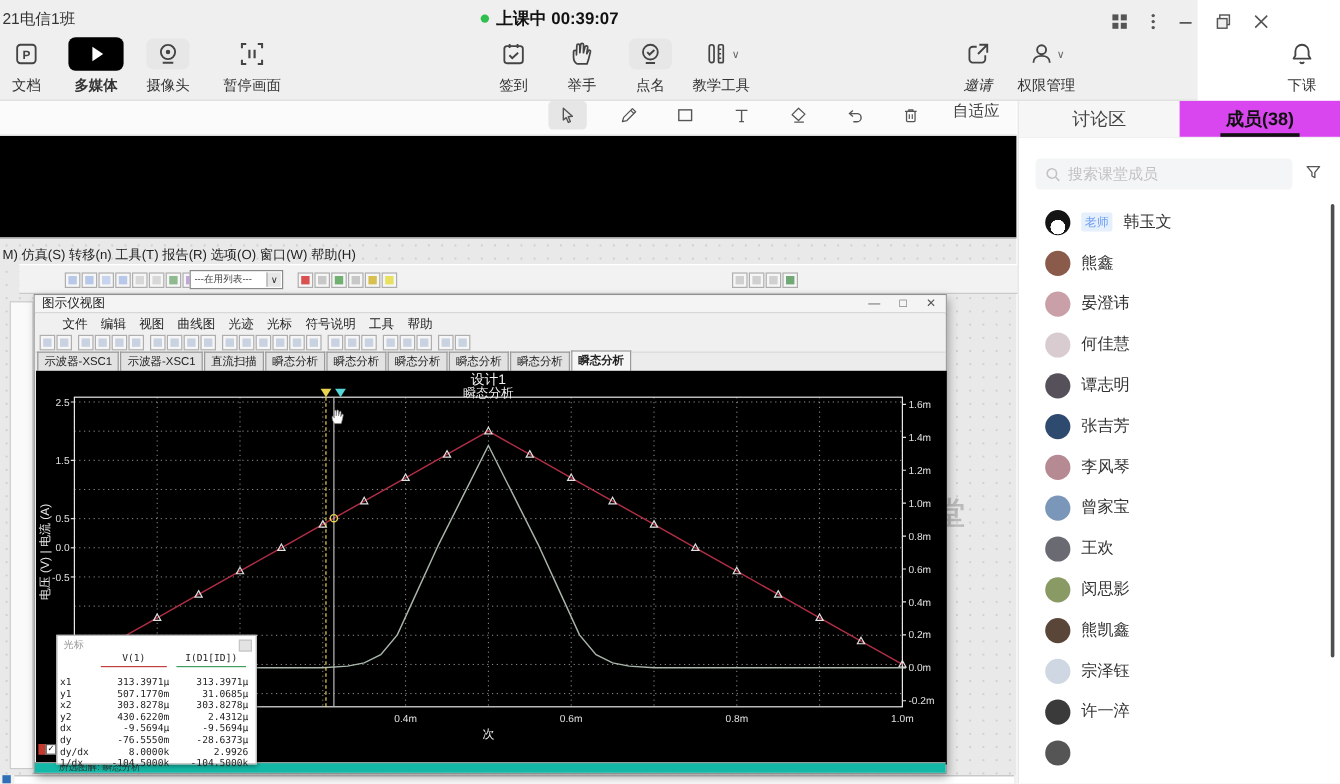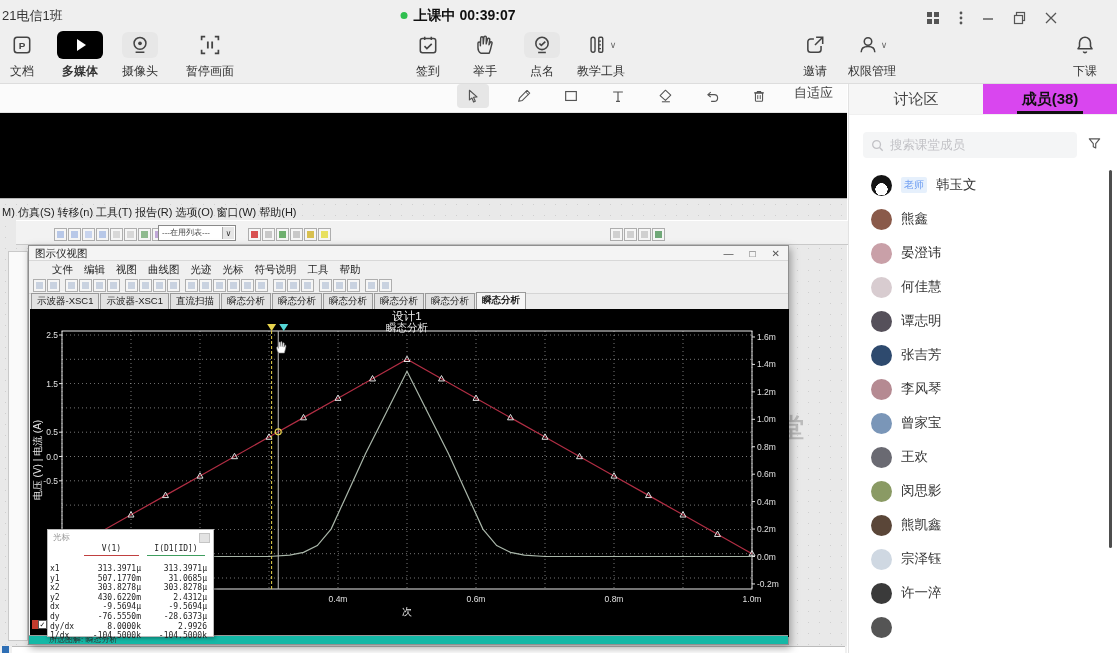--- a/index.html
+++ b/index.html
@@ -2,21 +2,21 @@
 <html><head>
 <meta charset="utf-8">
 <style>
   * { box-sizing: border-box; margin: 0; padding: 0; }
   html,body { width:1117px; height:653px; }
   body { position:relative; overflow:hidden; background:#fff;
          font-family:"Liberation Sans","DejaVu Sans",sans-serif; color:#333; }
   .abs { position:absolute; }
 
   
-  .hdr { left:0; top:0; width:1117px; height:84px; background:#efefef; border-bottom:1px solid #ddd; z-index:30; }
+  .hdr { left:0; top:0; width:998px; height:84px; background:#efefef; border-bottom:1px solid #ddd; z-index:30; }
   .hdr-title { left:2px; top:7px; font-size:13px; color:#333; }
   .hdr-status { left:458px; top:7px; transform:translateX(-50%); font-size:14px; font-weight:bold; color:#111; white-space:nowrap; }
   .hdr-status .dot { display:inline-block; width:7px; height:7px; border-radius:50%; margin-right:6px; vertical-align:1px; }
   .winctl { top:10px; height:16px; display:flex; gap:19px; align-items:center; color:#555; }
   .winctl svg { display:block; }
   .tbtn { top:30px; width:90px; transform:translateX(-50%); text-align:center; cursor:default; }
   .tbtn .ic { height:30px; display:flex; align-items:center; justify-content:center; }
   .tbtn .lbl { font-size:12px; color:#333; margin-top:3px; white-space:nowrap; }
   .tbtn .lbl.b { font-weight:bold; }
   .icbg { background:#e7e7e7; border-radius:6px; padding:2px 7px; }
@@ -224,21 +224,21 @@
             <rect x="4.6" y="3" width="3.6" height="13.6" rx="1.8" fill="none" stroke="#444" stroke-width="1.3"></rect>
             <rect x="11.6" y="3" width="3.6" height="13.6" rx="1" fill="none" stroke="#444" stroke-width="1.3"></rect>
             <path d="M11.6,6.4 h2 M11.6,9.8 h2 M11.6,13.2 h2" stroke="#444" stroke-width="1.1"></path>
           </svg>
         </span>
         <span class="chev">∨</span>
       </div>
     <div class="lbl">教学工具</div>
   </div>
 
-  <div class="abs tbtn" style="left:815px;">
+  <div class="abs tbtn" style="left:815px;font-style:italic;">
     <div class="ic">
         <span>
           <svg class="icon" width="22" height="22" viewBox="0 0 20 20">
             <path d="M9,4.5 H6 a2.5,2.5 0 0 0 -2.5,2.5 v7 a2.5,2.5 0 0 0 2.5,2.5 h7 a2.5,2.5 0 0 0 2.5,-2.5 V11" fill="none" stroke="#444" stroke-width="1.4"></path>
             <path d="M11,3 h6 v6 M17,3 L10,10" fill="none" stroke="#444" stroke-width="1.4"></path>
           </svg>
         </span>
       </div>
     <div class="lbl">邀请</div>
   </div>

